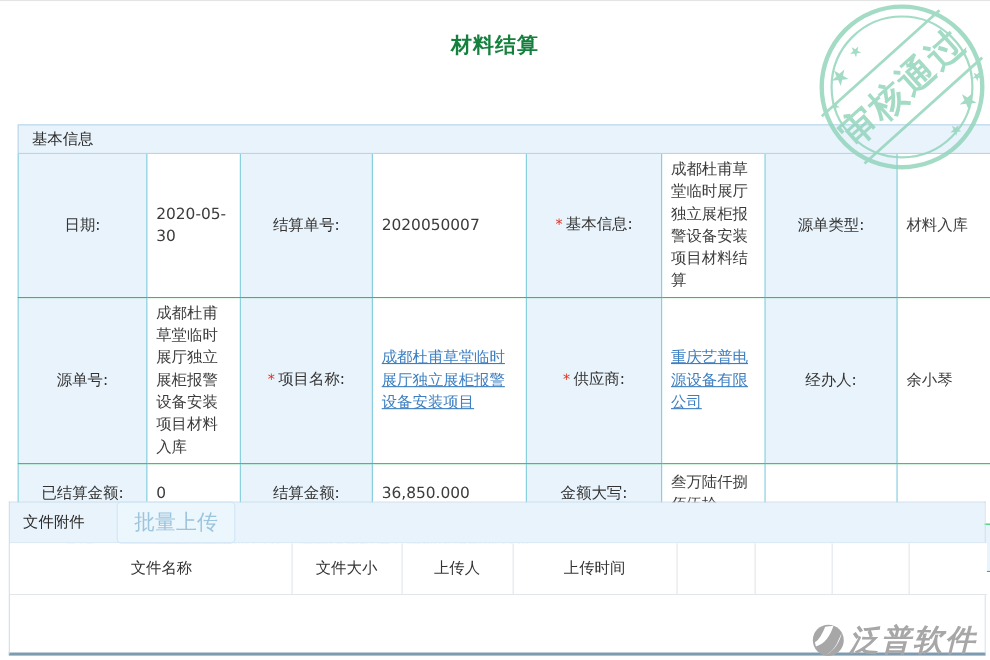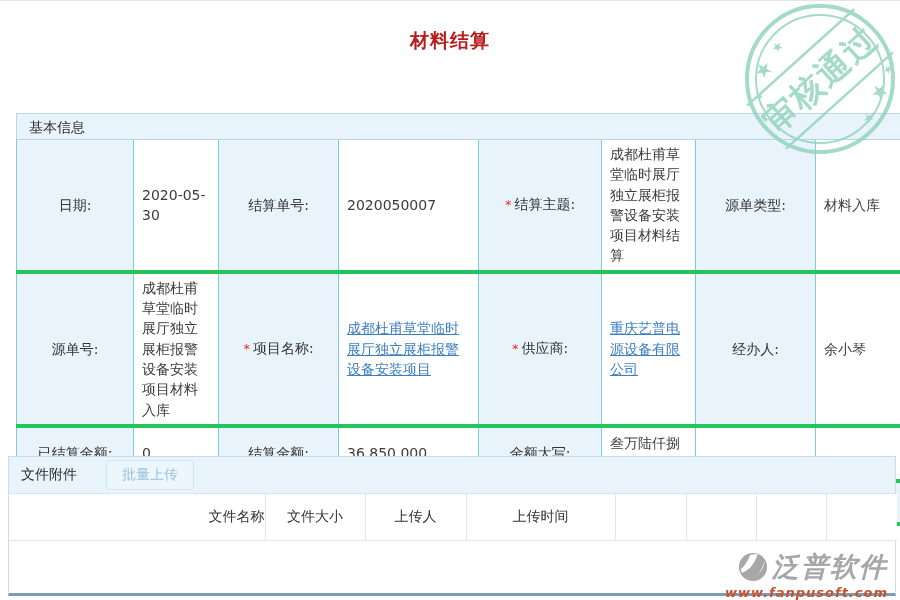--- a/index.html
+++ b/index.html
@@ -1,48 +1,48 @@
 <!DOCTYPE html>
 <html><head>
 <meta charset="utf-8">
 <style>
   * { margin:0; padding:0; box-sizing:border-box; }
   html,body { width:900px; height:600px; overflow:hidden; background:#fff;
     font-family:"DejaVu Sans","Liberation Sans",sans-serif; color:#333; }
   .stage { position:relative; width:900px; height:600px; border-top:1px solid #e4e4e4; }
 
   .page-title { position:absolute; top:27px; left:0; width:900px; text-align:center;
-    font-size:19px; font-weight:bold; color:#b91c1c; letter-spacing:1px; }
+    font-size:19px; font-weight:bold; color:#15803d; letter-spacing:1px; }
 
   
   .panel-basic { position:absolute; left:16px; top:85px; width:888px;margin-top:27px; }
   .panel-hd { height:27px; line-height:26px; background:#e9f3fb; border:1px solid #b7d4e9;
     padding-left:12px; font-size:14px; color:#2b2b2b; }
   table.binfo { width:888px; border-collapse:collapse; table-layout:fixed;
     border-left:1px solid #7ecbdc; border-right:1px solid #7ecbdc; border-bottom:1px solid #9bb7c6; }
-  table.binfo td { border-right:1px solid #7ecbdc; border-bottom:4px solid #22c55e;
+  table.binfo td { border-right:1px solid #7ecbdc; border-bottom:1px solid #22c55e;
     font-size:14px; vertical-align:middle; padding:4px 8px; word-break:break-all; line-height:1.45; }
   td.lbl { background:#e9f3fb; text-align:center; color:#333; padding-right:7px; }
   td.val { background:#fff; text-align:left; color:#3c3c3c; }
   td.val-blue { background:#e9f3fb; }
   .req { color:#e0301e; margin-right:3px; font-size:13px; }
   a.lnk { color:#3d7fc1; text-decoration:underline; cursor:pointer; }
 
   
   .panel-attach { position:absolute; left:8px; top:455px; width:888px;
     border:1px solid #c9dcea; border-bottom:3px solid #7e9cb0; }
   .attach-hd { height:37px; background:#e9f3fb; border-bottom:1px solid #d6e6f2;
     display:flex; align-items:center; padding-left:12px; font-size:14px; color:#2b2b2b;gap:17px; }
   .btn-upload { margin-left:12px; background:#ecf6fd; border:1px solid #cfe5f4; border-radius:4px;
-    color:#9cc4dd; font-size:14px; padding:5px 15px; cursor:pointer;
+    color:#9cc4dd; font-size:19px; padding:5px 15px; cursor:pointer;
     font-family:"DejaVu Sans","Liberation Sans",sans-serif; }
   table.afiles { width:100%; border-collapse:collapse; table-layout:fixed; background:#fff; }
   table.afiles th { height:46px; border:1px solid #e2e6e9; border-top:none; font-size:14px;
     font-weight:normal; color:#333; text-align:center; background:#fff; }
-  table.afiles th:first-child { text-align:right; padding-left:20px; border-left:none; }
+  table.afiles th:first-child { text-align:center; padding-left:20px; border-left:none; }
   table.afiles th:last-child { border-right:none; }
   .attach-empty { height:52px; background:#fff; }
 
   
   .stamp { position:absolute; left:736px; top:2px; width:168px; height:158px;
     pointer-events:none; opacity:.85; }
 
   
   .watermark { position:absolute; right:12px; bottom:0; text-align:right; pointer-events:none;font-style:italic; }
   .wm-row { display:flex; align-items:center; justify-content:flex-end; }
@@ -69,21 +69,21 @@
           <col style="width:94px">
           <col style="width:120px">
           <col style="width:89px">
       </colgroup>
       <tbody>
           <tr style="height:106px">
         <td class="lbl">日期:</td>
         <td class="val">2020-05-30</td>
         <td class="lbl">结算单号:</td>
         <td class="val">2020050007</td>
-        <td class="lbl"><span class="req">*</span><span>结算主题:</span></td>
+        <td class="lbl"><span class="req">*</span><span>基本信息:</span></td>
         <td class="val">成都杜甫草堂临时展厅独立展柜报警设备安装项目材料结算</td>
         <td class="lbl">源单类型:</td>
         <td class="val">材料入库</td>
       </tr>
       <tr style="height:127px">
         <td class="lbl">源单号:</td>
         <td class="val">成都杜甫草堂临时展厅独立展柜报警设备安装项目材料入库</td>
         <td class="lbl"><span class="req">*</span><span>项目名称:</span></td>
         <td class="val"><a class="lnk">成都杜甫草堂临时展厅独立展柜报警设备安装项目</a></td>
         <td class="lbl"><span class="req">*</span><span>供应商:</span></td>
@@ -163,16 +163,15 @@
 
   <div class="watermark">
     <div class="wm-row">
       <svg class="wm-logo" viewBox="0 0 32 32">
         <circle cx="16" cy="16" r="15" fill="#a7a7a7"></circle>
         <path d="M 4 22 C 12 20 18 12 21 2 L 13 3 C 10 10 7 16 3 18 Z" fill="#ffffff"></path>
         <path d="M 14 30 C 22 26 27 18 29 9 L 24 20 C 21 25 18 28 14 30 Z" fill="#ffffff"></path>
       </svg>
       <span class="wm-brand">泛普软件</span>
     </div>
-    <div class="wm-site">www.fanpusoft.com</div>
   </div>
 
 </div>
 
 </body></html>

